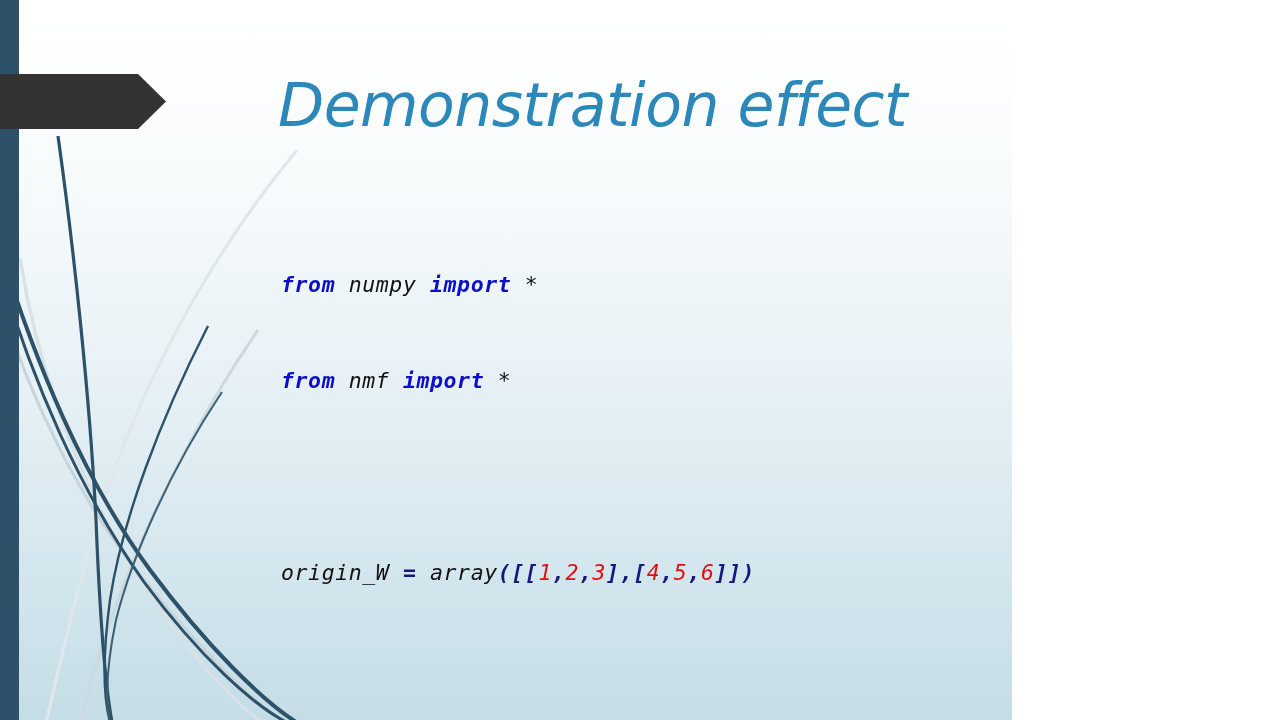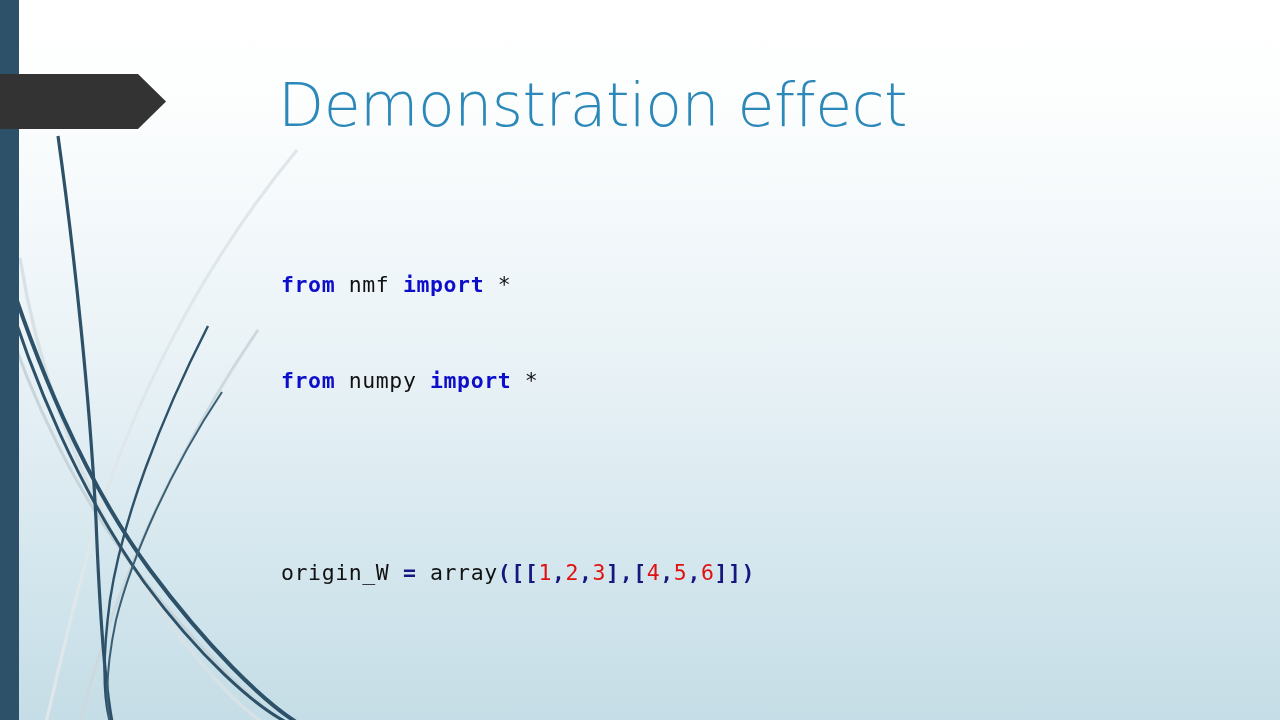--- a/index.html
+++ b/index.html
@@ -9,31 +9,32 @@
     height: 720px;
     overflow: hidden;
   }
   body {
     font-family: "Liberation Sans", sans-serif;
     background: #ffffff;
   }
 
   #slide {
     position: relative;
-    width: 1280px;
+    width: 1012px;
     height: 720px;
     overflow: hidden;
     background: linear-gradient(to bottom,
                 #ffffff 0%,
                 #fdfefe 12%,
                 #f4f9fb 30%,
                 #e9f2f6 50%,
                 #dcebf1 68%,
                 #d0e4ec 84%,
                 #c5dde6 100%);
+    font-style: italic;
   }
 
   
   .deco-svg {
     position: absolute;
     left: 0;
     top: 0;
     width: 1280px;
     height: 720px;
     pointer-events: none;
@@ -119,22 +120,22 @@
     <rect x="0" y="0" width="19" height="720" fill="#2c5168"></rect>
   </svg>
 
   <svg class="banner-arrow" viewBox="0 0 166 55" preserveAspectRatio="none" aria-hidden="true">
     <polygon points="0,0 138,0 166,27.5 138,55 0,55" fill="#333333"></polygon>
   </svg>
 
   <div class="title">Demonstration effect</div>
 
   <div class="code-block">
+    <div class="code-line"><span class="tok-kw">from</span> <span class="tok-id">numpy</span> <span class="tok-kw">import</span> <span class="tok-id">*</span></div>
     <div class="code-line"><span class="tok-kw">from</span> <span class="tok-id">nmf</span> <span class="tok-kw">import</span> <span class="tok-id">*</span></div>
-    <div class="code-line"><span class="tok-kw">from</span> <span class="tok-id">numpy</span> <span class="tok-kw">import</span> <span class="tok-id">*</span></div>
     <div class="code-line blank">&nbsp;</div>
     <div class="code-line"><span class="tok-id">origin_W</span> <span class="tok-op">=</span> <span class="tok-id">array</span><span class="tok-punc">(</span><span class="tok-punc">[</span><span class="tok-punc">[</span><span class="tok-num">1</span><span class="tok-punc">,</span><span class="tok-num">2</span><span class="tok-punc">,</span><span class="tok-num">3</span><span class="tok-punc">]</span><span class="tok-punc">,</span><span class="tok-punc">[</span><span class="tok-num">4</span><span class="tok-punc">,</span><span class="tok-num">5</span><span class="tok-punc">,</span><span class="tok-num">6</span><span class="tok-punc">]</span><span class="tok-punc">]</span><span class="tok-punc">)</span></div>
     
     
     
     
     
     
     
     

